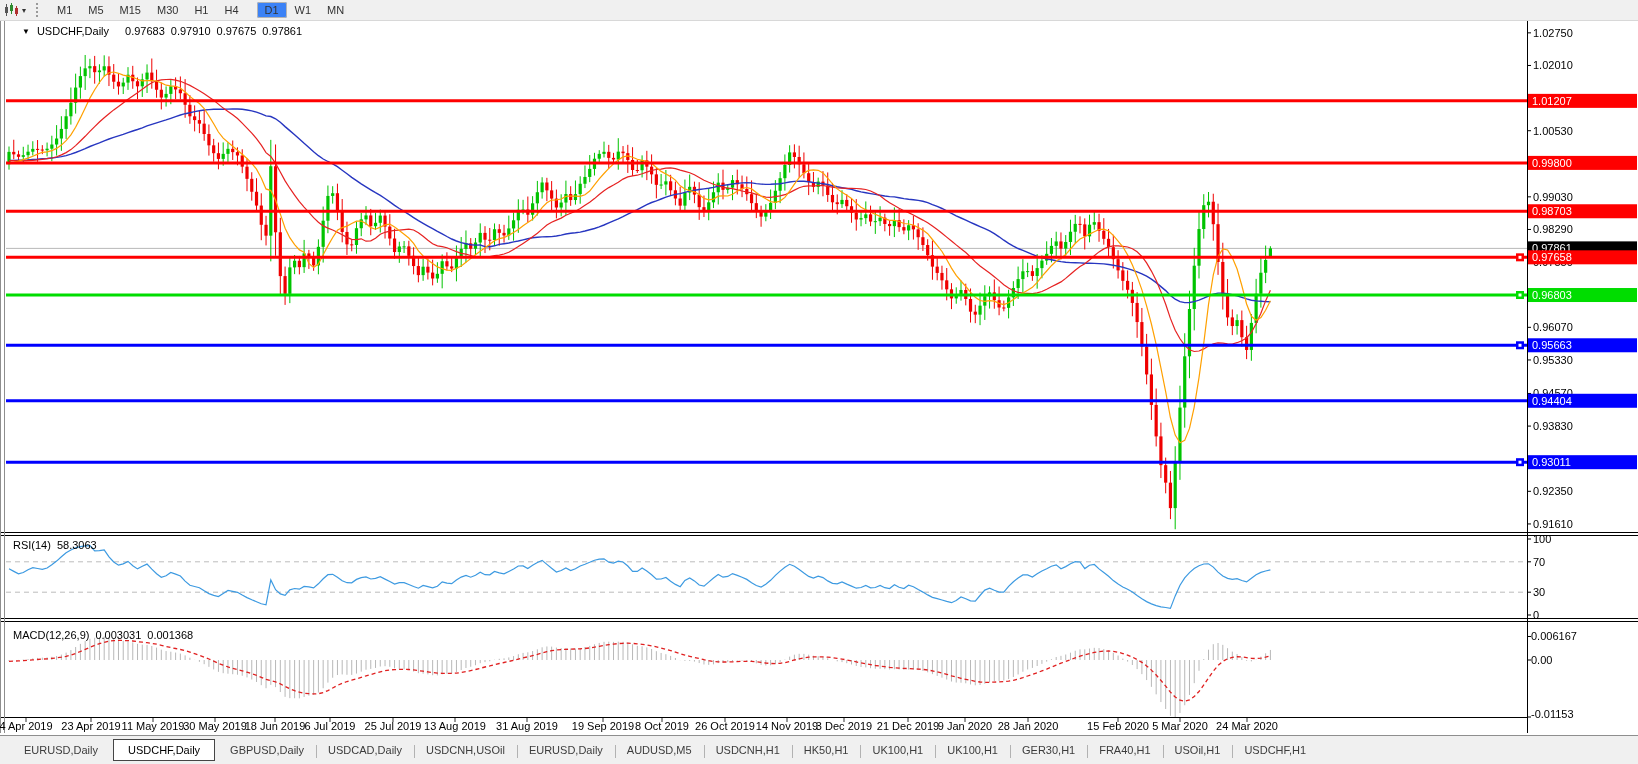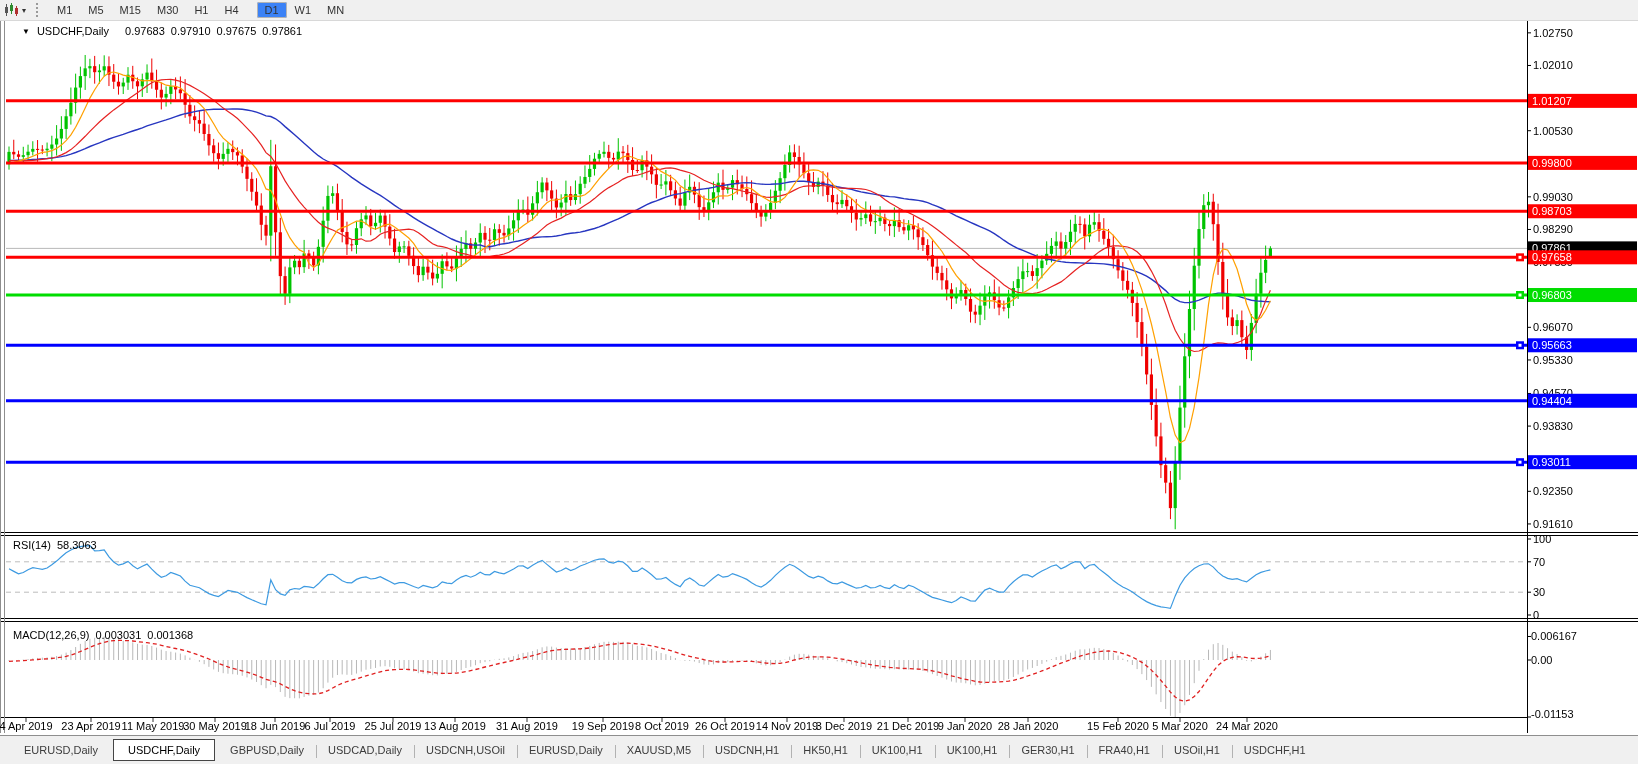--- a/index.html
+++ b/index.html
@@ -1012,21 +1012,21 @@
   <span>MACD(12,26,9)</span><span>0.003031</span><span>0.001368</span>
 </div>
 
 <div class="tabbar" id="tabbar">
     <div class="tab">EURUSD,Daily</div>
     <div class="tab active">USDCHF,Daily</div>
     <div class="tab">GBPUSD,Daily</div>
     <div class="tab">USDCAD,Daily</div>
     <div class="tab">USDCNH,USOil</div>
     <div class="tab">EURUSD,Daily</div>
-    <div class="tab">XAUUSD,M5</div>
+    <div class="tab">AUDUSD,M5</div>
     <div class="tab">USDCNH,H1</div>
     <div class="tab">HK50,H1</div>
     <div class="tab">UK100,H1</div>
     <div class="tab">UK100,H1</div>
     <div class="tab">GER30,H1</div>
     <div class="tab">FRA40,H1</div>
     <div class="tab">USOil,H1</div>
     <div class="tab">USDCHF,H1</div>
   </div>
 

